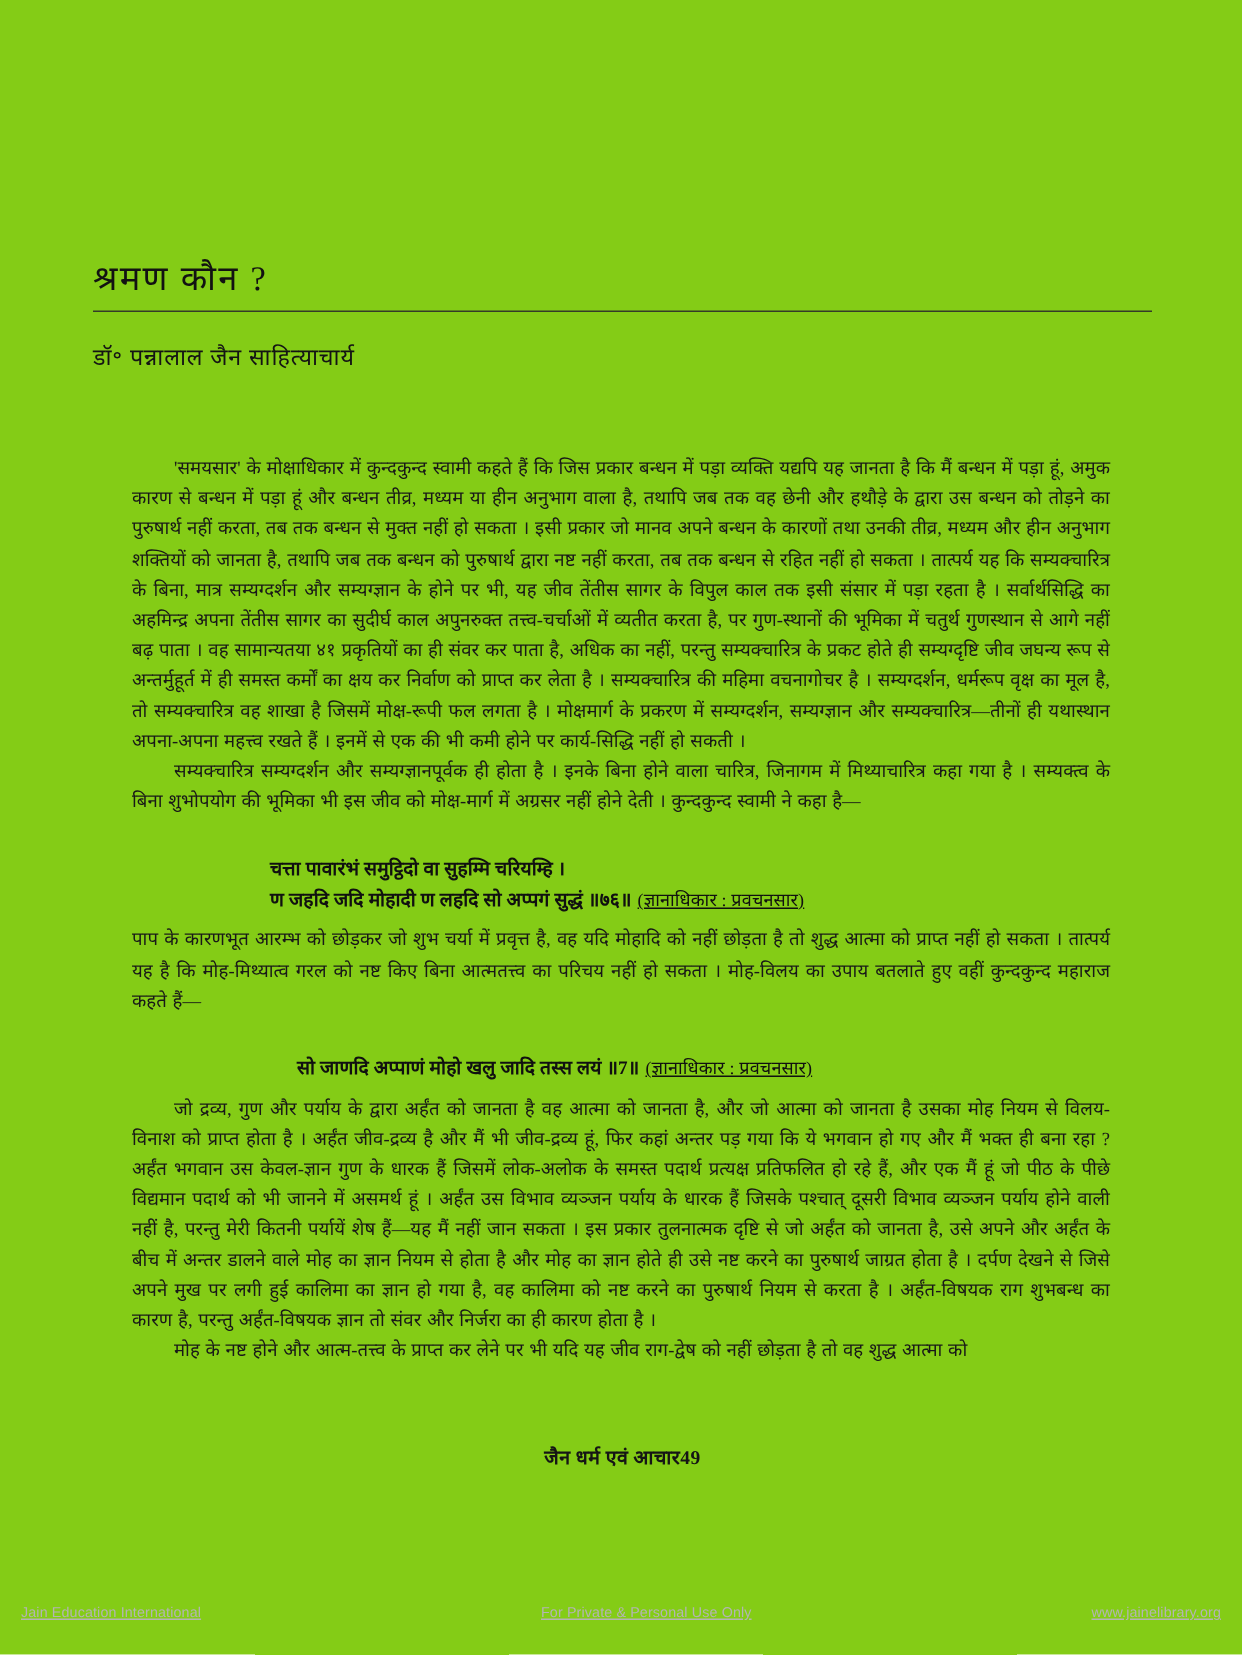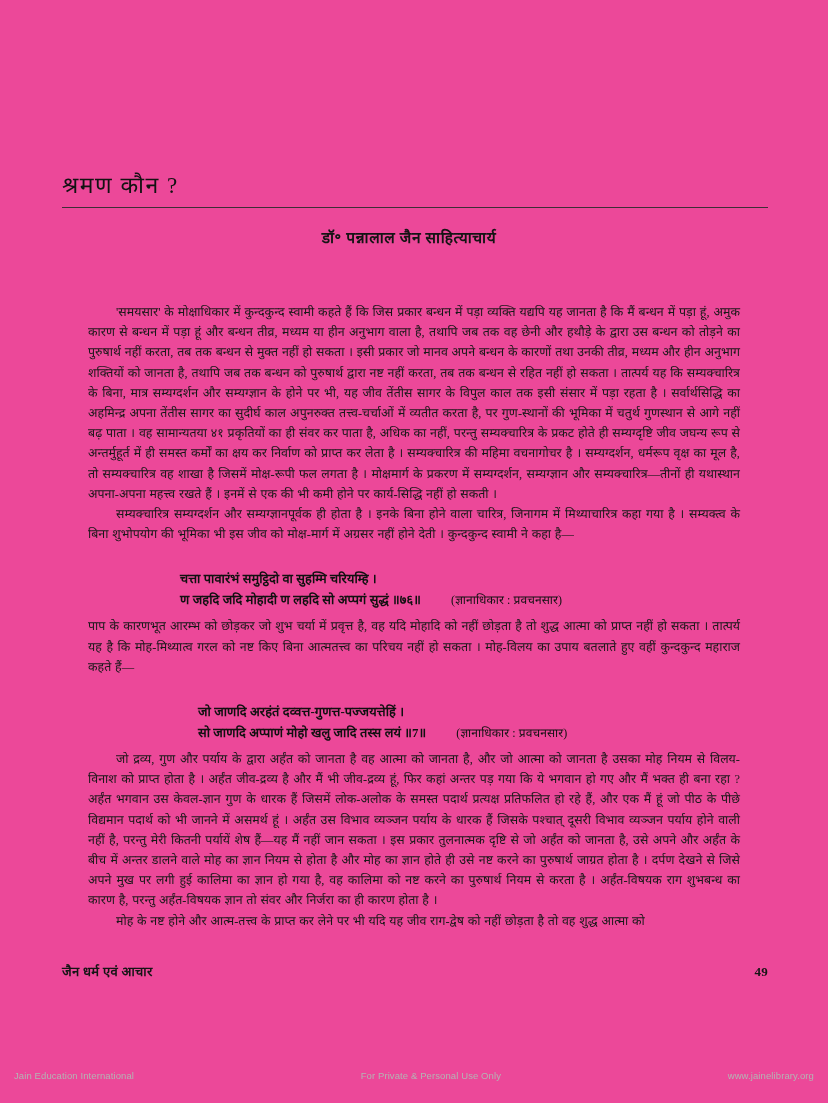--- a/index.html
+++ b/index.html
@@ -16,21 +16,21 @@
     color: #1a1a1a;
     overflow: hidden;
   }
 
   
   .page {
     position: absolute;
     left: 0; top: 0;
     width: 828px;
     height: 1103px;
-    background: #ec4899;
+    background: #84cc16;
     box-sizing: border-box;
   }
 
   
   .masthead {
     position: absolute;
     left: 62px;
     top: 172px;
     width: 706px;
   }
@@ -44,23 +44,23 @@
     font-family: "Liberation Serif", "DejaVu Serif", serif;
   }
   .title-rule {
     height: 1px;
     background: #2b2b2b;
     width: 706px;
     opacity: .9;
   }
   .byline {
     margin-top: 18px;
-    text-align: center;
+    text-align: left;
     font-size: 15.5px;
-    font-weight: 700;
+    font-weight: 400;
     letter-spacing: .6px;
     color: #141414;
     padding-right: 12px;
   }
 
   
   .column {
     position: absolute;
     left: 88px;
     top: 302px;
@@ -85,32 +85,33 @@
     font-size: 12.8px;
     line-height: 20.5px;
     font-weight: 700;
     color: #101010;
     letter-spacing: .1px;
   }
   .verse .vline { white-space: nowrap; }
   .verse .src {
     font-weight: 400;
     font-size: 12px;
-    padding-left: 30px;
+    padding-left: 4px;
+    text-decoration: underline;
   }
   .verse-2 { padding-left: 110px; }
 
   
   .running-foot {
     position: absolute;
     left: 62px;
     top: 962px;
     width: 706px;
     display: flex;
-    justify-content: space-between;
+    justify-content: center;
     align-items: baseline;
     font-size: 13px;
     font-weight: 700;
     color: #151515;
     letter-spacing: .3px;
   }
 
   
   .scan-footer {
     position: absolute;
@@ -119,20 +120,21 @@
     width: 828px;
     display: flex;
     justify-content: space-between;
     align-items: center;
     padding: 0 14px;
     box-sizing: border-box;
     font-family: "Liberation Sans", "DejaVu Sans", sans-serif;
     font-size: 9.5px;
     color: #b4b4b4;
     letter-spacing: .1px;
+    text-decoration: underline;
   }
   .scan-footer .mid { flex: 0 0 auto; }
 </style>
 </head>
 <body>
 
 <div class="page">
 
   <div class="masthead">
     <h1 class="article-title">श्रमण कौन ?</h1>
@@ -149,21 +151,20 @@
     <div class="verse">
       <div class="vline">चत्ता पावारंभं समुट्ठिदो वा सुहम्मि चरियम्हि ।</div>
       <div class="vline">
         <span>ण जहदि जदि मोहादी ण लहदि सो अप्पगं सुद्धं ॥७६॥</span><span class="src">(ज्ञानाधिकार : प्रवचनसार)</span>
       </div>
     </div>
 
     <p class="para">पाप के कारणभूत आरम्भ को छोड़कर जो शुभ चर्या में प्रवृत्त है, वह यदि मोहादि को नहीं छोड़ता है तो शुद्ध आत्मा को प्राप्त नहीं हो सकता । तात्पर्य यह है कि मोह-मिथ्यात्व गरल को नष्ट किए बिना आत्मतत्त्व का परिचय नहीं हो सकता । मोह-विलय का उपाय बतलाते हुए वहीं कुन्दकुन्द महाराज कहते हैं—</p>
 
     <div class="verse verse-2">
-      <div class="vline">जो जाणदि अरहंतं दव्वत्त-गुणत्त-पज्जयत्तेहिं ।</div>
       <div class="vline">
         <span>सो जाणदि अप्पाणं मोहो खलु जादि तस्स लयं ॥7॥</span><span class="src">(ज्ञानाधिकार : प्रवचनसार)</span>
       </div>
     </div>
 
     <p class="para indent">जो द्रव्य, गुण और पर्याय के द्वारा अर्हंत को जानता है वह आत्मा को जानता है, और जो आत्मा को जानता है उसका मोह नियम से विलय-विनाश को प्राप्त होता है । अर्हंत जीव-द्रव्य है और मैं भी जीव-द्रव्य हूं, फिर कहां अन्तर पड़ गया कि ये भगवान हो गए और मैं भक्त ही बना रहा ? अर्हंत भगवान उस केवल-ज्ञान गुण के धारक हैं जिसमें लोक-अलोक के समस्त पदार्थ प्रत्यक्ष प्रतिफलित हो रहे हैं, और एक मैं हूं जो पीठ के पीछे विद्यमान पदार्थ को भी जानने में असमर्थ हूं । अर्हंत उस विभाव व्यञ्जन पर्याय के धारक हैं जिसके पश्चात् दूसरी विभाव व्यञ्जन पर्याय होने वाली नहीं है, परन्तु मेरी कितनी पर्यायें शेष हैं—यह मैं नहीं जान सकता । इस प्रकार तुलनात्मक दृष्टि से जो अर्हंत को जानता है, उसे अपने और अर्हंत के बीच में अन्तर डालने वाले मोह का ज्ञान नियम से होता है और मोह का ज्ञान होते ही उसे नष्ट करने का पुरुषार्थ जाग्रत होता है । दर्पण देखने से जिसे अपने मुख पर लगी हुई कालिमा का ज्ञान हो गया है, वह कालिमा को नष्ट करने का पुरुषार्थ नियम से करता है । अर्हंत-विषयक राग शुभबन्ध का कारण है, परन्तु अर्हंत-विषयक ज्ञान तो संवर और निर्जरा का ही कारण होता है ।</p>
 
     <p class="para indent">मोह के नष्ट होने और आत्म-तत्त्व के प्राप्त कर लेने पर भी यदि यह जीव राग-द्वेष को नहीं छोड़ता है तो वह शुद्ध आत्मा को</p>
   </div>
 

